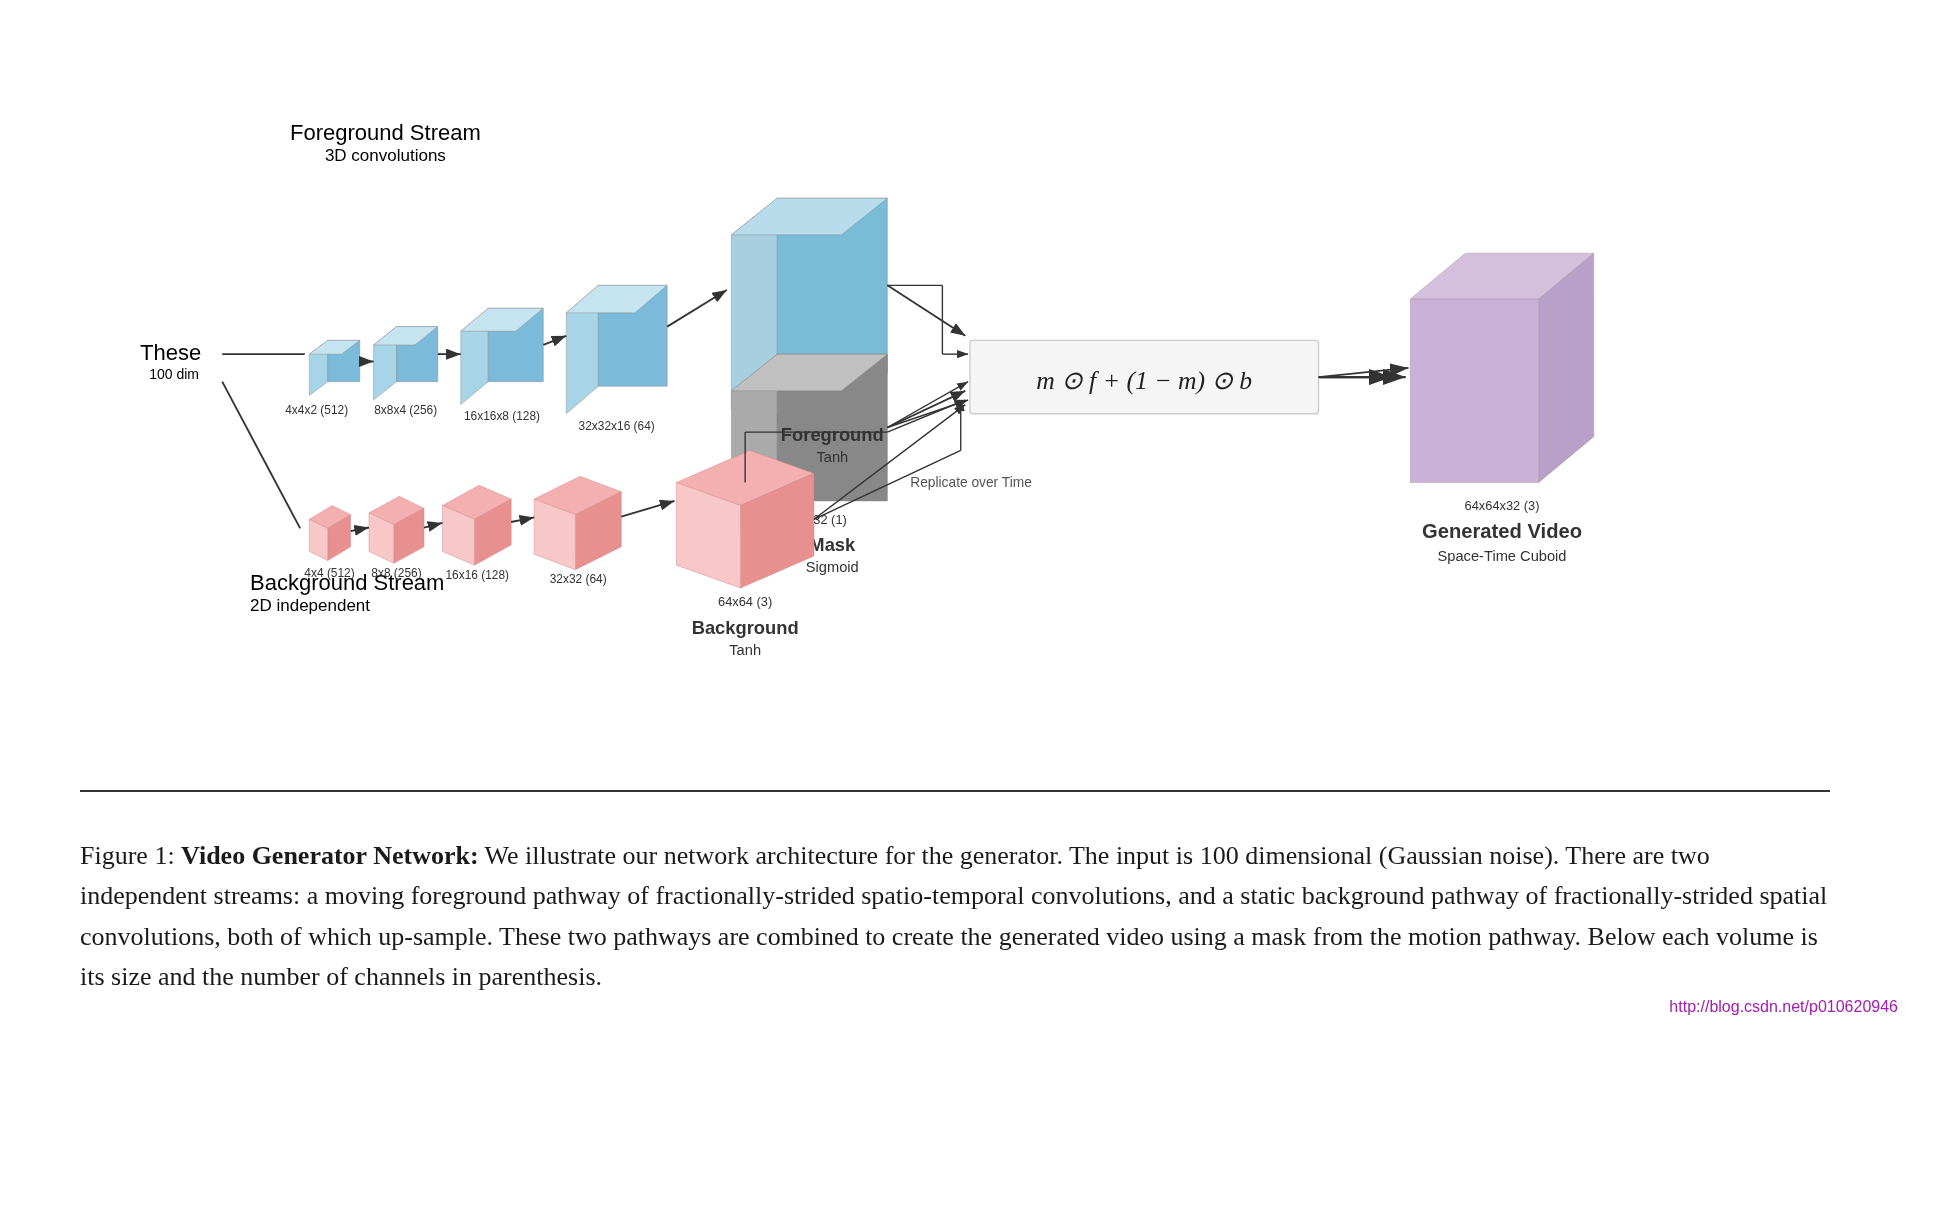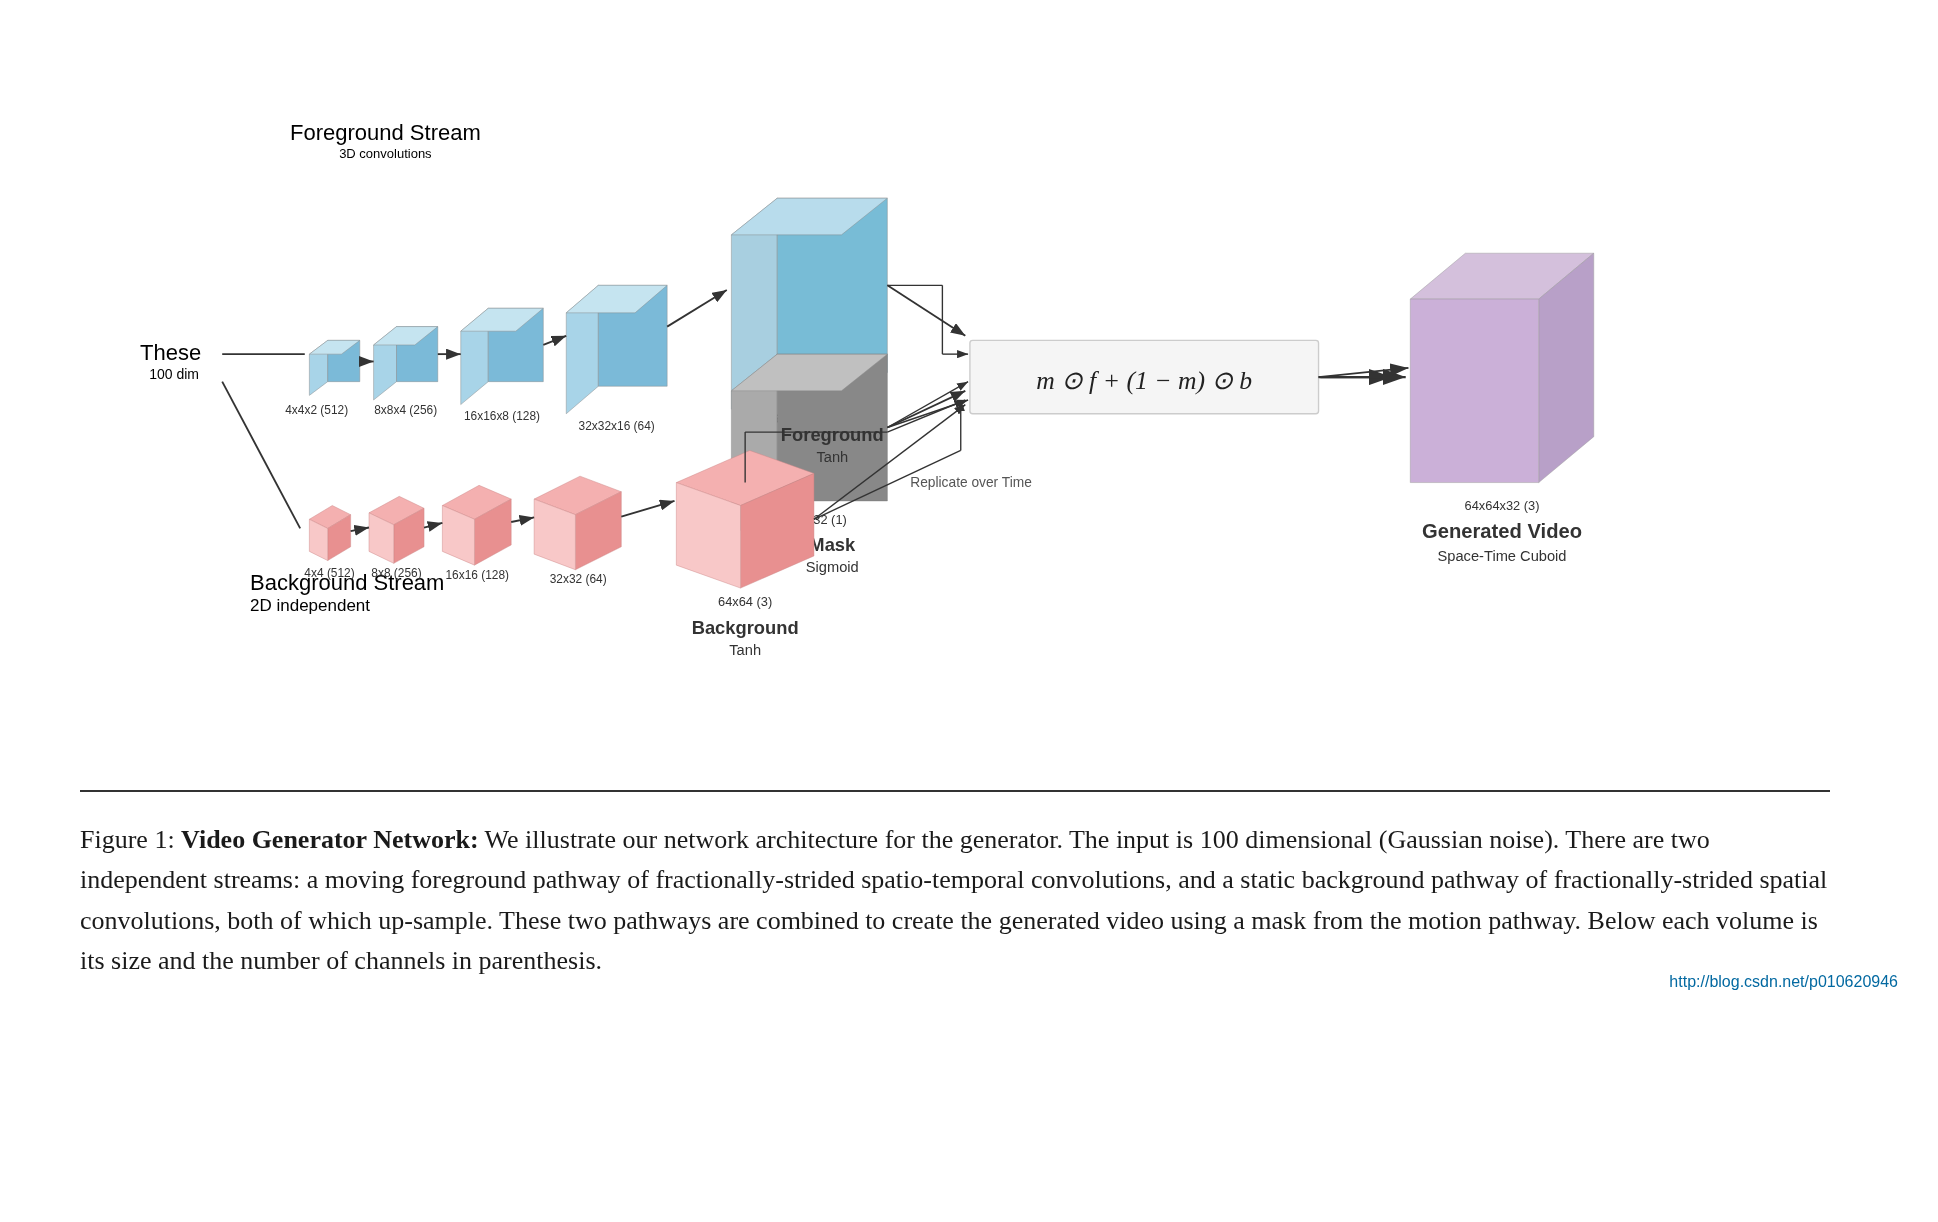--- a/index.html
+++ b/index.html
@@ -43,21 +43,21 @@
     
     .fg-stream-label {
       position: absolute;
       left: 210px;
       top: 80px;
       font-size: 22px;
       font-family: Arial, sans-serif;
       text-align: center;
     }
     .fg-stream-label .sub {
-      font-size: 13px;
+      font-size: 17px;
       display: block;
     }
 
     
     .bg-stream-label {
       position: absolute;
       left: 170px;
       top: 530px;
       font-size: 22px;
       font-family: Arial, sans-serif;
@@ -73,41 +73,41 @@
       position: absolute;
       top: 0;
       left: 0;
       width: 100%;
       height: 100%;
     }
 
     
     .caption-area {
       border-top: 2px solid #333;
-      padding-top: 28px;
+      padding-top: 44px;
       font-size: 26px;
       line-height: 1.55;
       font-family: 'Times New Roman', Times, serif;
       color: #1a1a1a;
       max-width: 1750px;
     }
     .caption-area .fig-label {
       font-weight: normal;
     }
     .caption-area .fig-label-bold {
       font-weight: bold;
     }
 
     
     .watermark {
       position: absolute;
-      bottom: 30px;
+      bottom: 21px;
       right: 40px;
       font-size: 16px;
-      color: #0369a1;
+      color: #a21caf;
       font-family: Arial, sans-serif;
     }
   </style>
 </head>
 <body>
 
 <div class="main-container">
 
   <div class="diagram-area">
 

